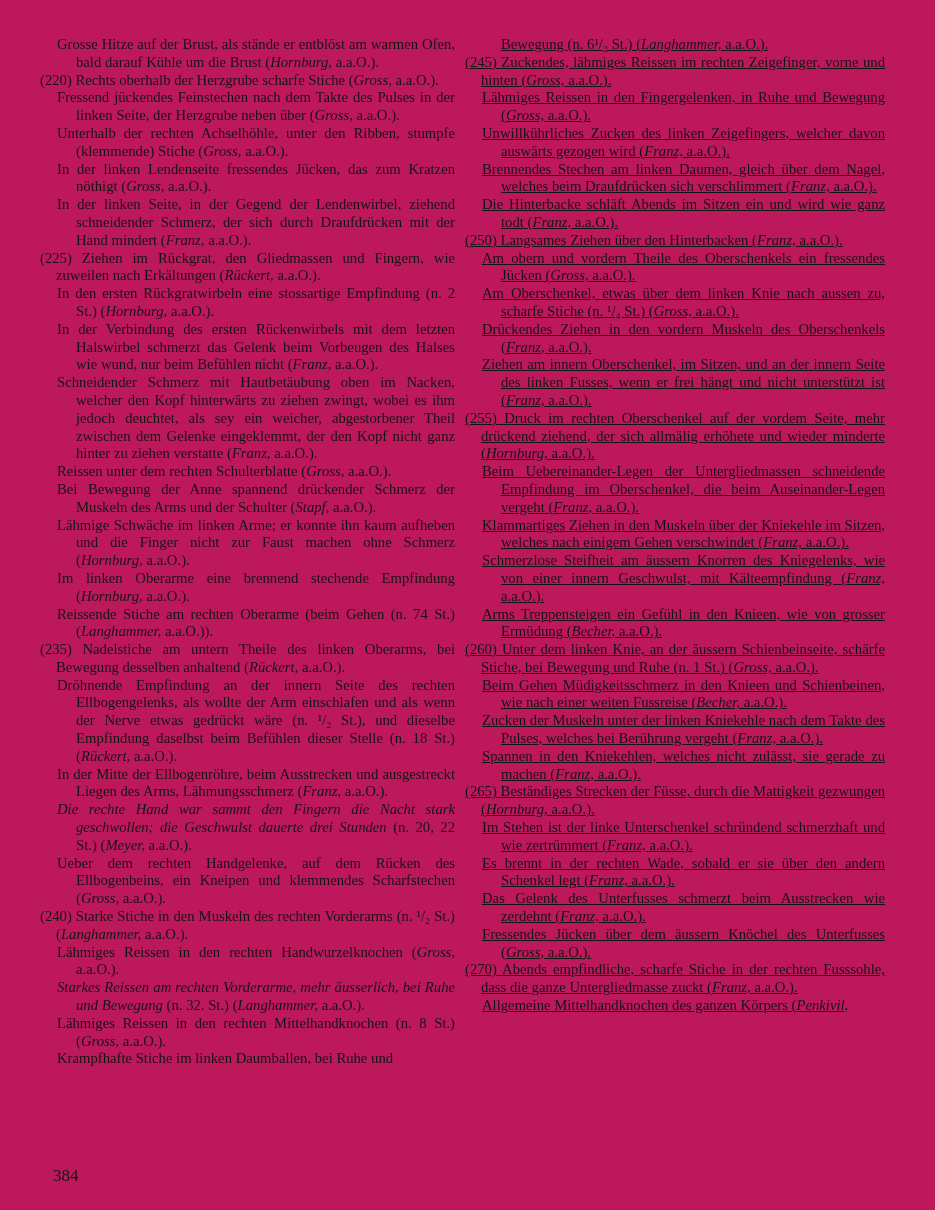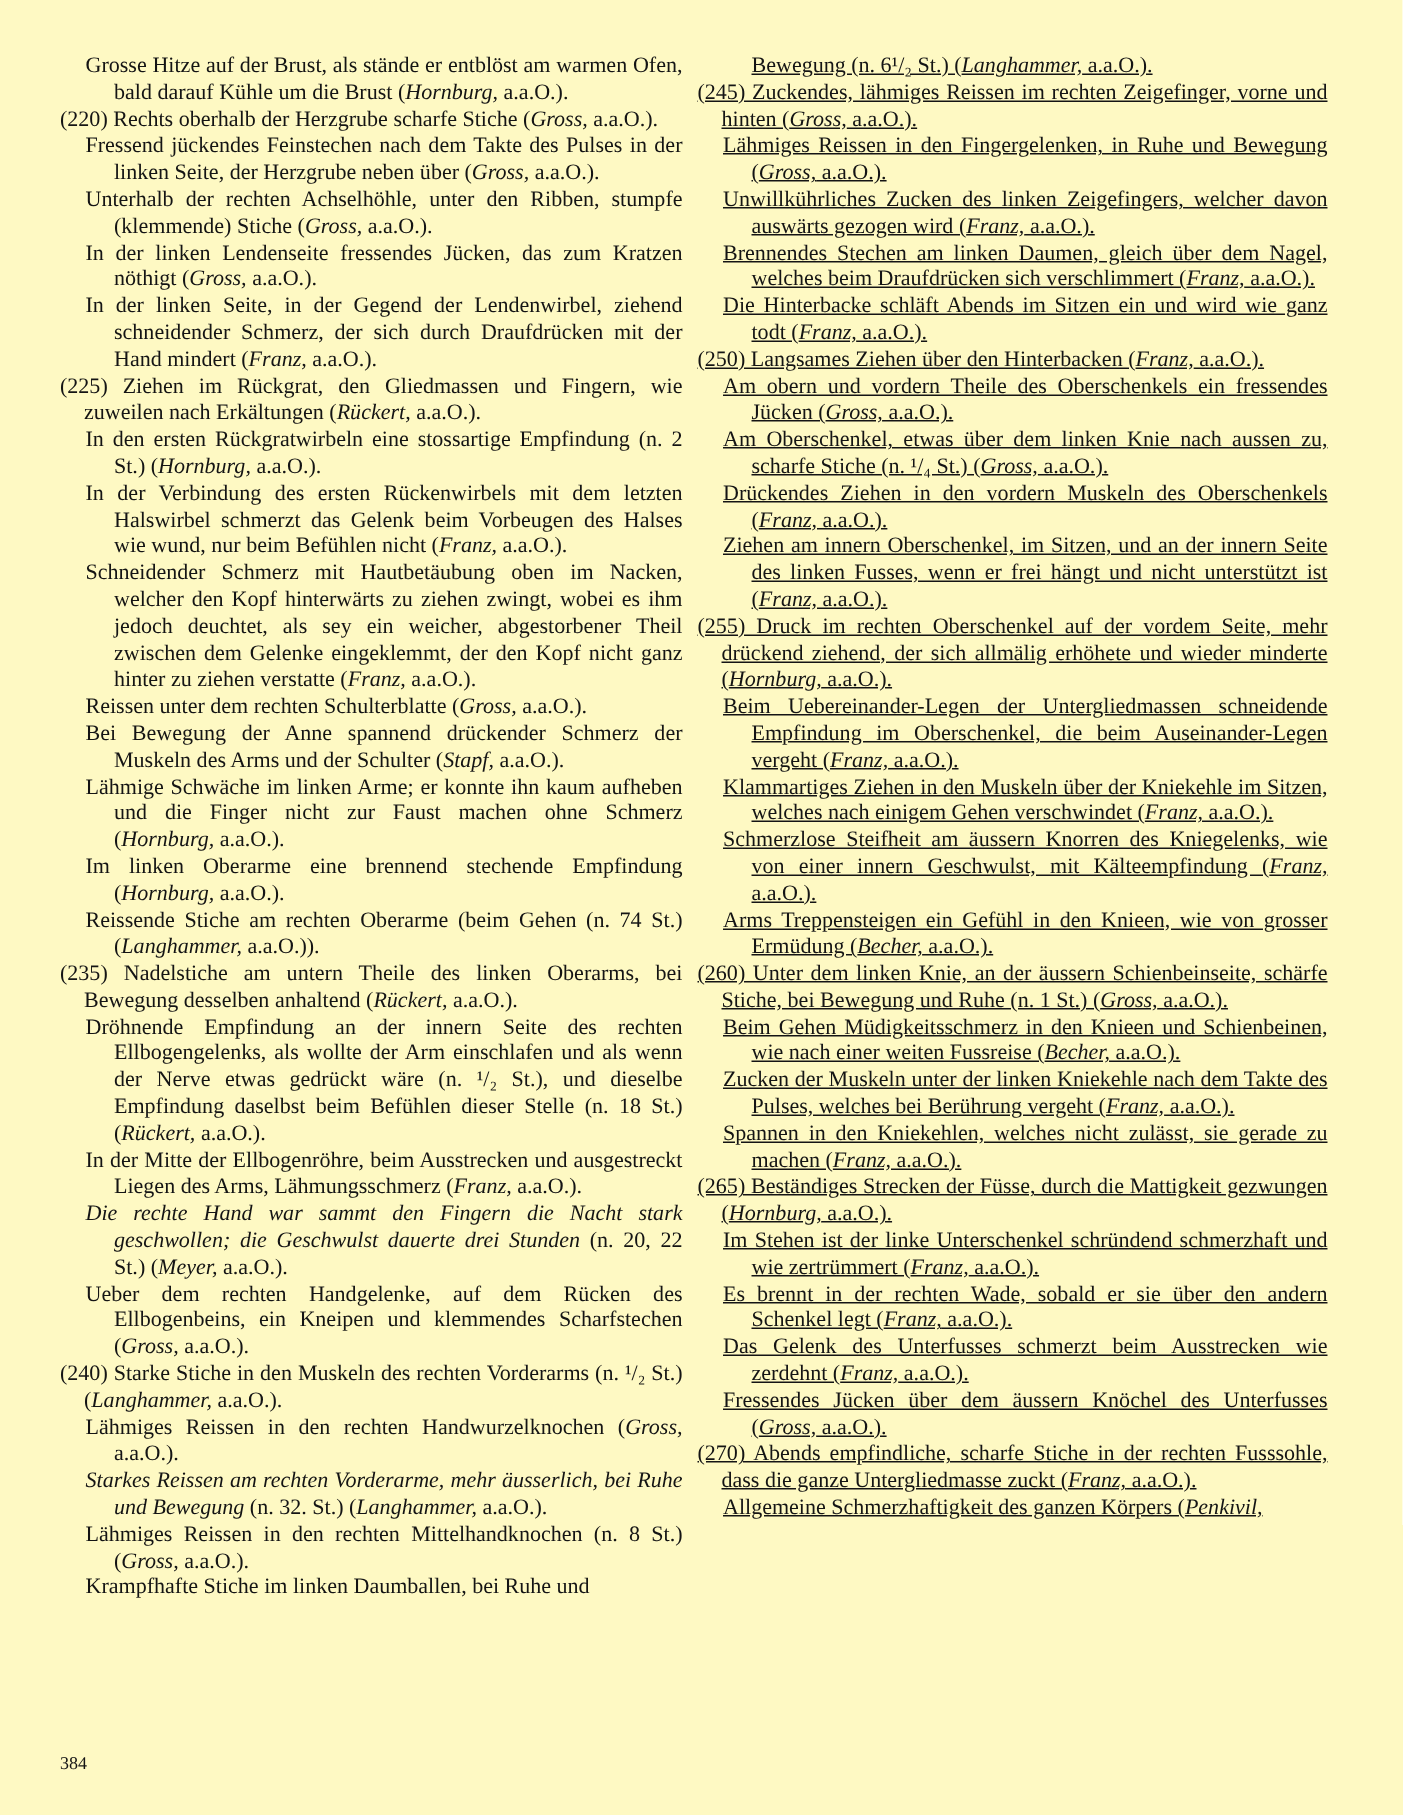--- a/index.html
+++ b/index.html
@@ -4,21 +4,21 @@
 <style>
   html, body {
     margin: 0;
     padding: 0;
     background: #ffffff;
   }
   .page {
     position: relative;
     width: 935px;
     height: 1210px;
-    background: #fef9c3;
+    background: #be185d;
     color: #141414;
     font-family: "Liberation Serif", "DejaVu Serif", serif;
     font-size: 14.7px;
     line-height: 17.8px;
     box-sizing: border-box;
     padding: 36px 50px 0 40px;
     overflow: hidden;
   }
   .columns {
     display: flex;
@@ -35,23 +35,23 @@
     margin: 0;
     text-align: justify;
     text-justify: inter-word;
   }
   p.num  { padding-left: 16px; text-indent: -16px; }
   p.sub  { padding-left: 36px; text-indent: -19px; }
   p.cont { padding-left: 36px; text-indent: 0; }
   .it { font-style: italic; }
   .footer {
     position: absolute;
-    left: 40px;
+    left: 53px;
     top: 1168px;
-    font-size: 12px;
+    font-size: 17px;
     line-height: 15px;
   }
 </style>
 </head>
 <body>
 
 <div class="page">
   <div class="columns">
     <div class="col col-left">
         <p class="entry sub"><span>Grosse Hitze auf der Brust, als stände er entblöst am warmen Ofen, bald darauf Kühle um die Brust (</span><span class="it">Hornburg,</span><span> a.a.O.).</span></p>
@@ -100,17 +100,17 @@
         <p class="entry num"><span>(260) Unter dem linken Knie, an der äussern Schienbeinseite, schärfe Stiche, bei Bewegung und Ruhe (n. 1 St.) (</span><span class="it">Gross,</span><span> a.a.O.).</span></p>
         <p class="entry sub"><span>Beim Gehen Müdigkeitsschmerz in den Knieen und Schienbeinen, wie nach einer weiten Fussreise (</span><span class="it">Becher,</span><span> a.a.O.).</span></p>
         <p class="entry sub"><span>Zucken der Muskeln unter der linken Kniekehle nach dem Takte des Pulses, welches bei Berührung vergeht (</span><span class="it">Franz,</span><span> a.a.O.).</span></p>
         <p class="entry sub"><span>Spannen in den Kniekehlen, welches nicht zulässt, sie gerade zu machen (</span><span class="it">Franz,</span><span> a.a.O.).</span></p>
         <p class="entry num"><span>(265) Beständiges Strecken der Füsse, durch die Mattigkeit gezwungen (</span><span class="it">Hornburg,</span><span> a.a.O.).</span></p>
         <p class="entry sub"><span>Im Stehen ist der linke Unterschenkel schründend schmerzhaft und wie zertrümmert (</span><span class="it">Franz,</span><span> a.a.O.).</span></p>
         <p class="entry sub"><span>Es brennt in der rechten Wade, sobald er sie über den andern Schenkel legt (</span><span class="it">Franz,</span><span> a.a.O.).</span></p>
         <p class="entry sub"><span>Das Gelenk des Unterfusses schmerzt beim Ausstrecken wie zerdehnt (</span><span class="it">Franz,</span><span> a.a.O.).</span></p>
         <p class="entry sub"><span>Fressendes Jücken über dem äussern Knöchel des Unterfusses (</span><span class="it">Gross,</span><span> a.a.O.).</span></p>
         <p class="entry num"><span>(270) Abends empfindliche, scharfe Stiche in der rechten Fusssohle, dass die ganze Untergliedmasse zuckt (</span><span class="it">Franz,</span><span> a.a.O.).</span></p>
-        <p class="entry sub"><span>Allgemeine Schmerzhaftigkeit des ganzen Körpers (</span><span class="it">Penkivil,</span></p>
+        <p class="entry sub"><span>Allgemeine Mittelhandknochen des ganzen Körpers (</span><span class="it">Penkivil,</span></p>
       </div>
   </div>
   <div class="footer">384</div>
 </div>
 
 </body></html>

